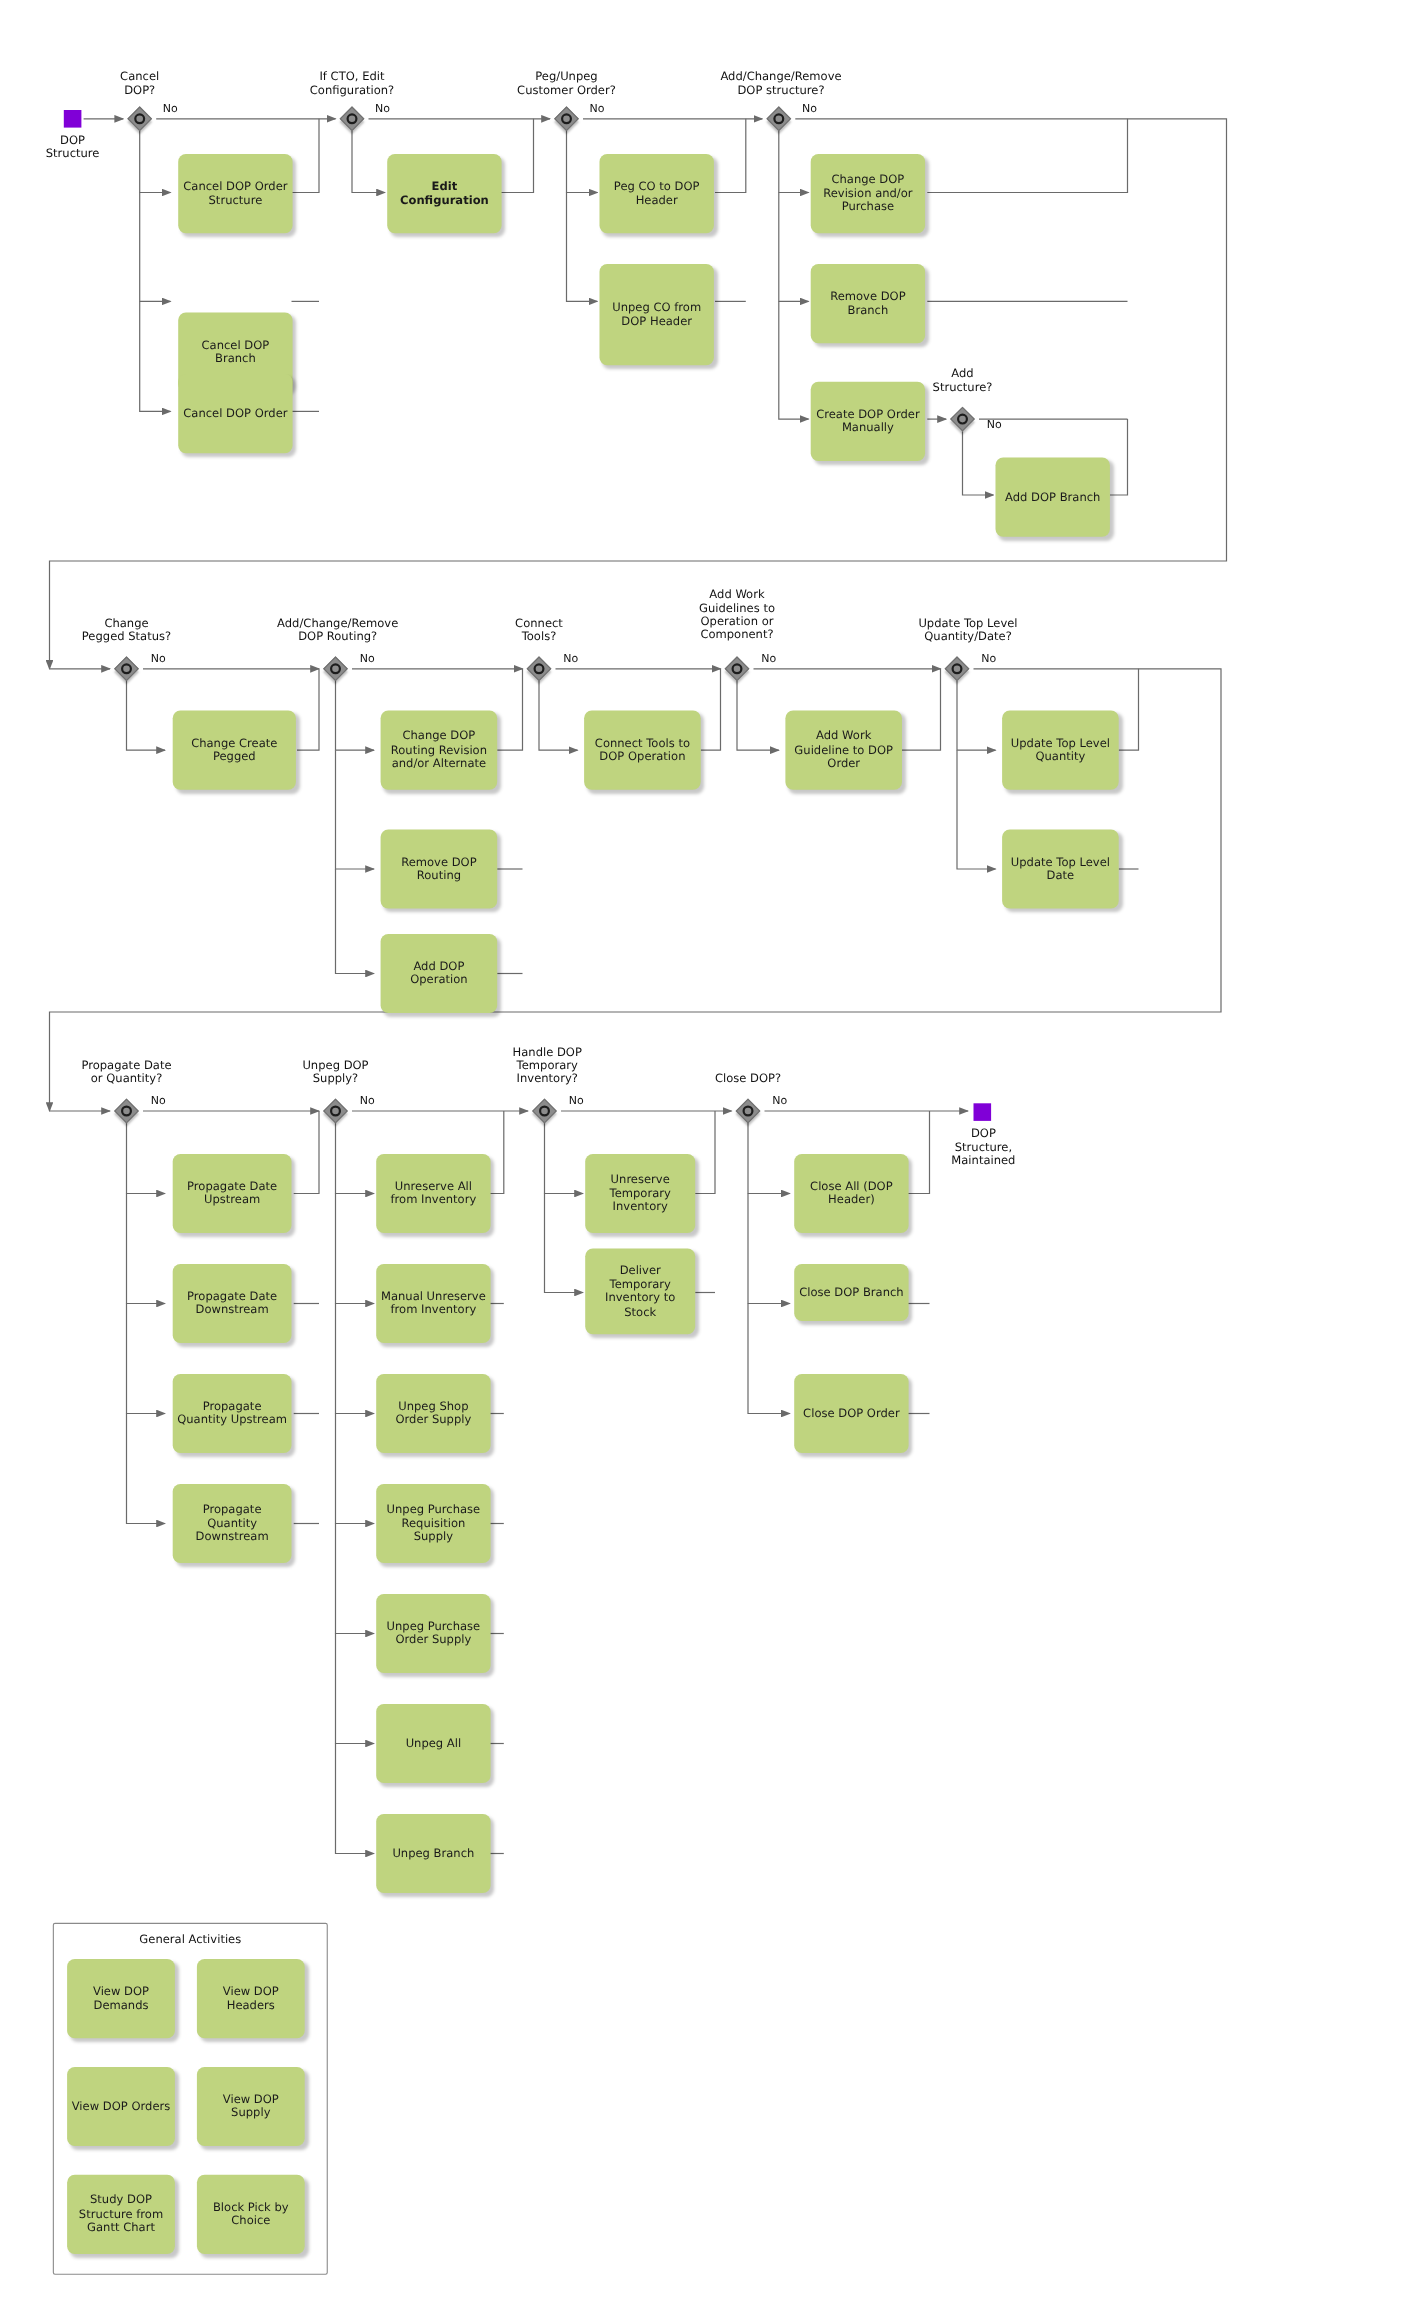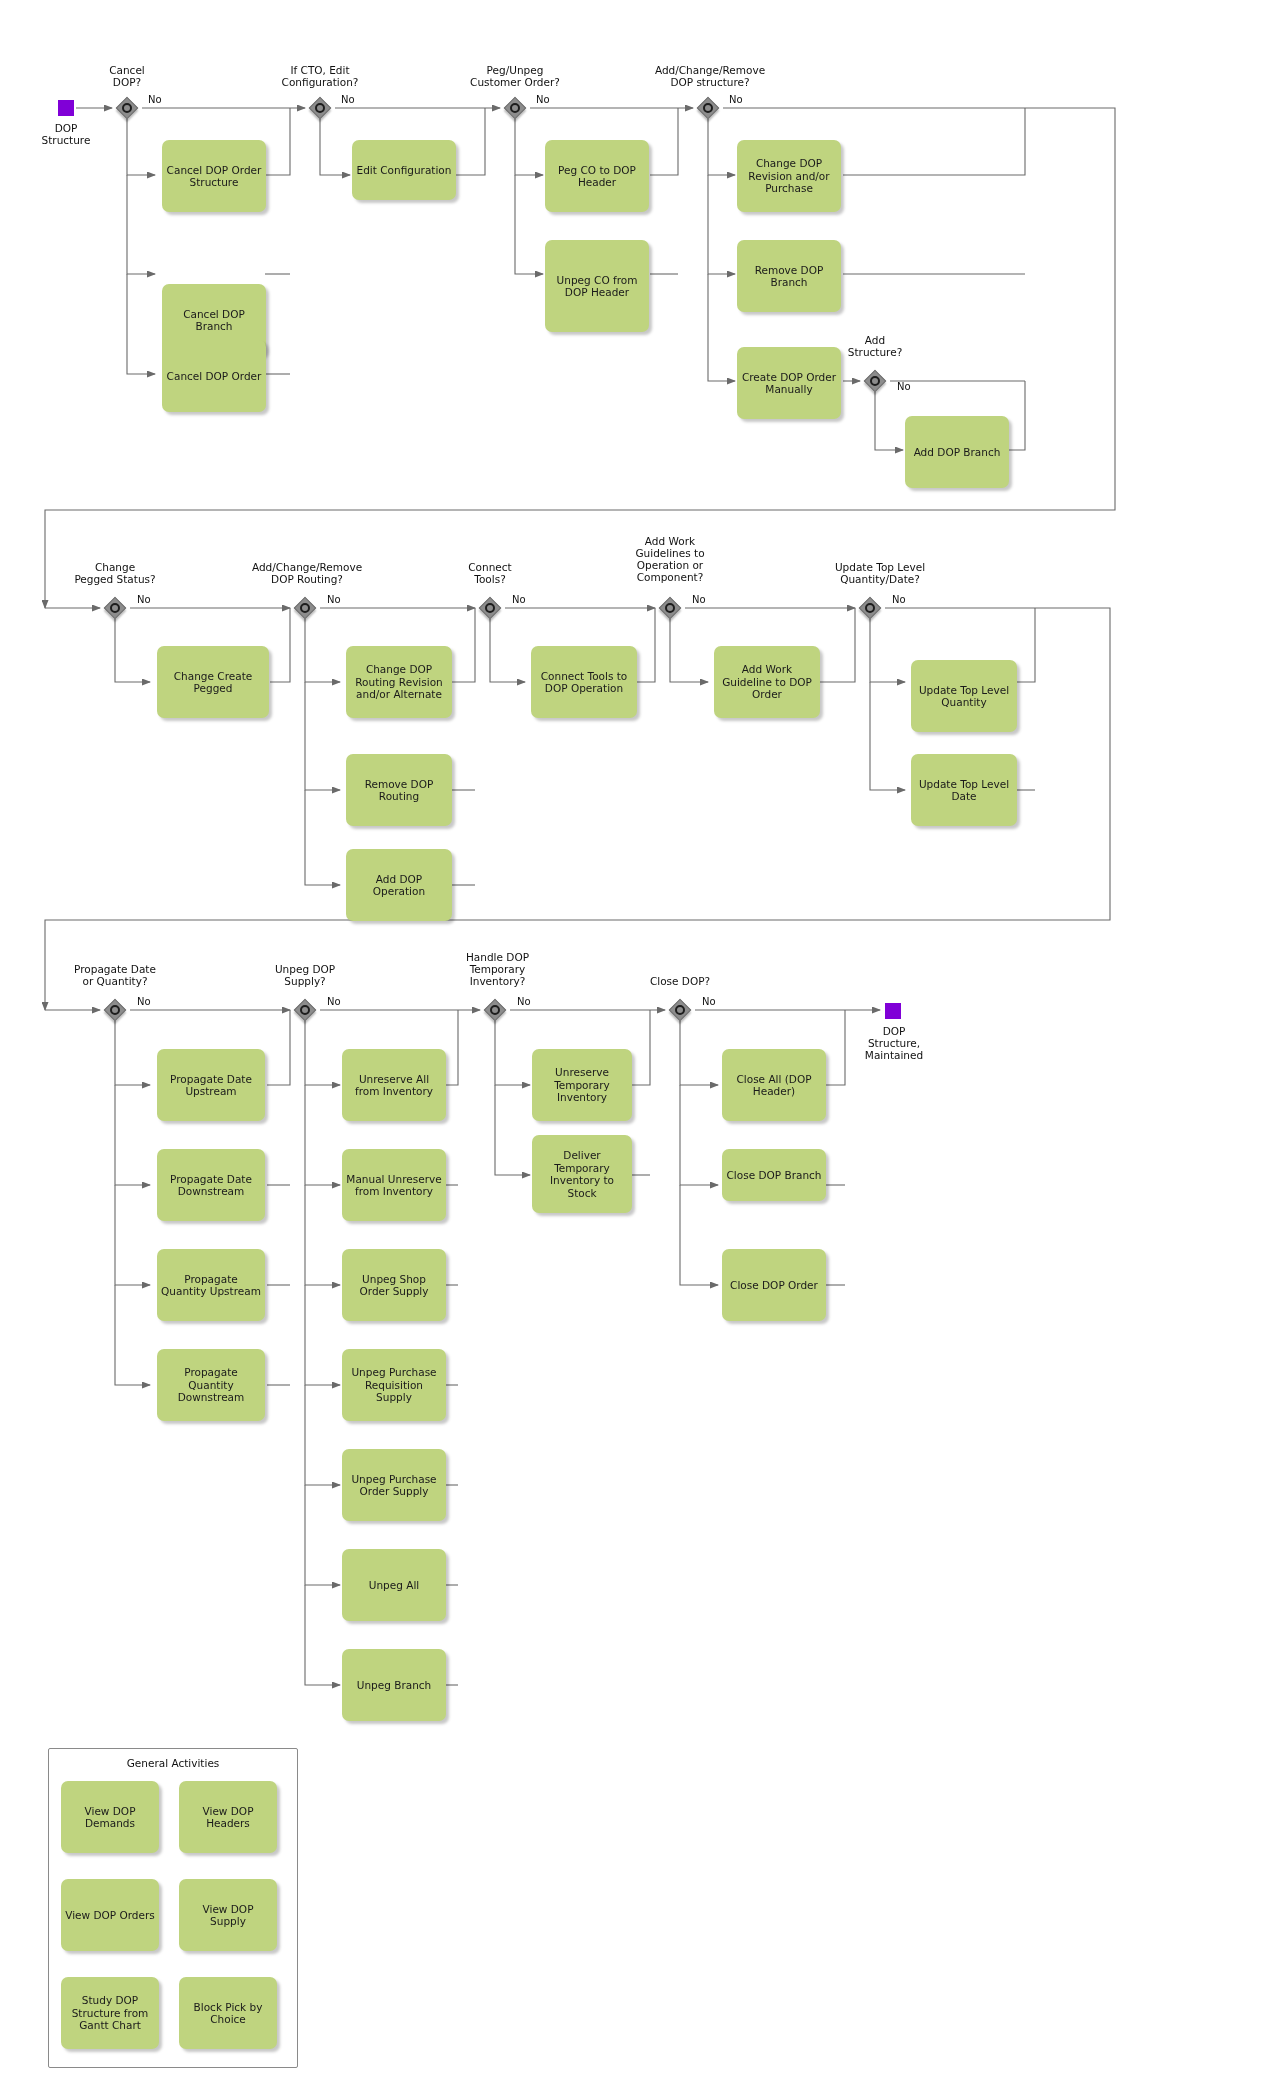--- a/index.html
+++ b/index.html
@@ -285,21 +285,21 @@
     <div class="ring"></div>
   </div>
   <div class="lbl" style="left:830px; top:334px; width:90px;">Add
 Structure?</div>
   <div class="lbl-no" style="left:897px; top:381px;">No</div>
 
   <div class="act" style="left:162px; top:140px; width:104px; height:72px;">Cancel DOP Order Structure</div>
   <div class="act" style="left:162px; top:240px; width:104px; height:72px;margin-top:44px;">Cancel DOP Branch</div>
   <div class="act" style="left:162px; top:340px; width:104px; height:72px;">Cancel DOP Order</div>
 
-  <div class="act" style="left:352px; top:140px; width:104px; height:60px;">Edit Configuration</div>
+  <div class="act" style="left:352px; top:140px; width:104px; height:72px;font-weight:bold;">Edit Configuration</div>
 
   <div class="act" style="left:545px; top:140px; width:104px; height:72px;">Peg CO to DOP Header</div>
   <div class="act" style="left:545px; top:240px; width:104px; height:92px;">Unpeg CO from DOP Header</div>
 
   <div class="act" style="left:737px; top:140px; width:104px; height:72px;">Change DOP Revision and/or Purchase</div>
   <div class="act" style="left:737px; top:240px; width:104px; height:72px;">Remove DOP Branch</div>
   <div class="act" style="left:737px; top:347px; width:104px; height:72px;">Create DOP Order Manually</div>
 
   <div class="act" style="left:905px; top:416px; width:104px; height:72px;">Add DOP Branch</div>
 
@@ -348,21 +348,21 @@
   <div class="act" style="left:157px; top:646px; width:112px; height:72px;">Change Create Pegged</div>
 
   <div class="act" style="left:346px; top:646px; width:106px; height:72px;">Change DOP Routing Revision and/or Alternate</div>
   <div class="act" style="left:346px; top:754px; width:106px; height:72px;">Remove DOP Routing</div>
   <div class="act" style="left:346px; top:849px; width:106px; height:72px;">Add DOP Operation</div>
 
   <div class="act" style="left:531px; top:646px; width:106px; height:72px;">Connect Tools to DOP Operation</div>
 
   <div class="act" style="left:714px; top:646px; width:106px; height:72px;">Add Work Guideline to DOP Order</div>
 
-  <div class="act" style="left:911px; top:646px; width:106px; height:72px;margin-top:14px;">Update Top Level Quantity</div>
+  <div class="act" style="left:911px; top:646px; width:106px; height:72px;">Update Top Level Quantity</div>
   <div class="act" style="left:911px; top:754px; width:106px; height:72px;">Update Top Level Date</div>
 
   <div class="gw" style="left:104px; top:999px;">
     <div class="dia"></div>
     <div class="ring"></div>
   </div>
   <div class="lbl" style="left:50px; top:963px; width:130px;">Propagate Date
 or Quantity?</div>
   <div class="lbl-no" style="left:137px; top:996px;">No</div>
 

